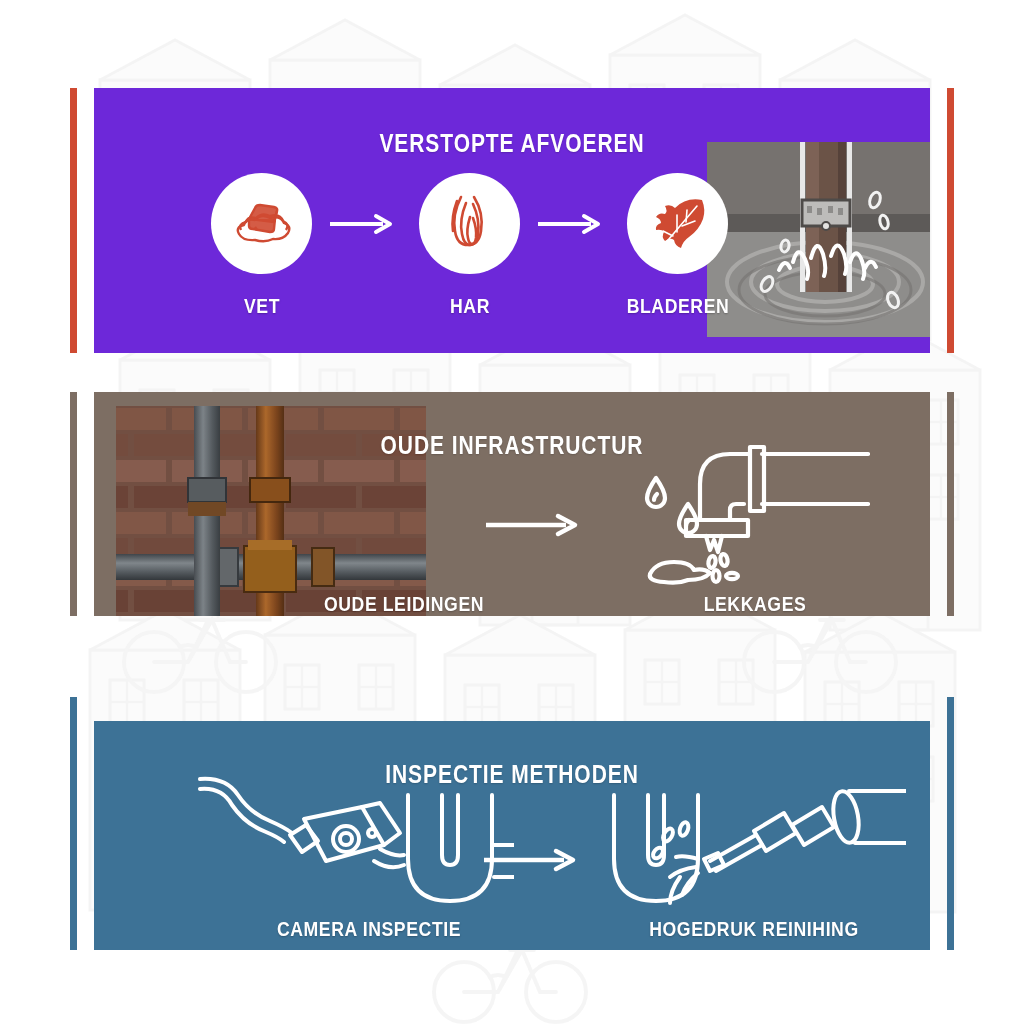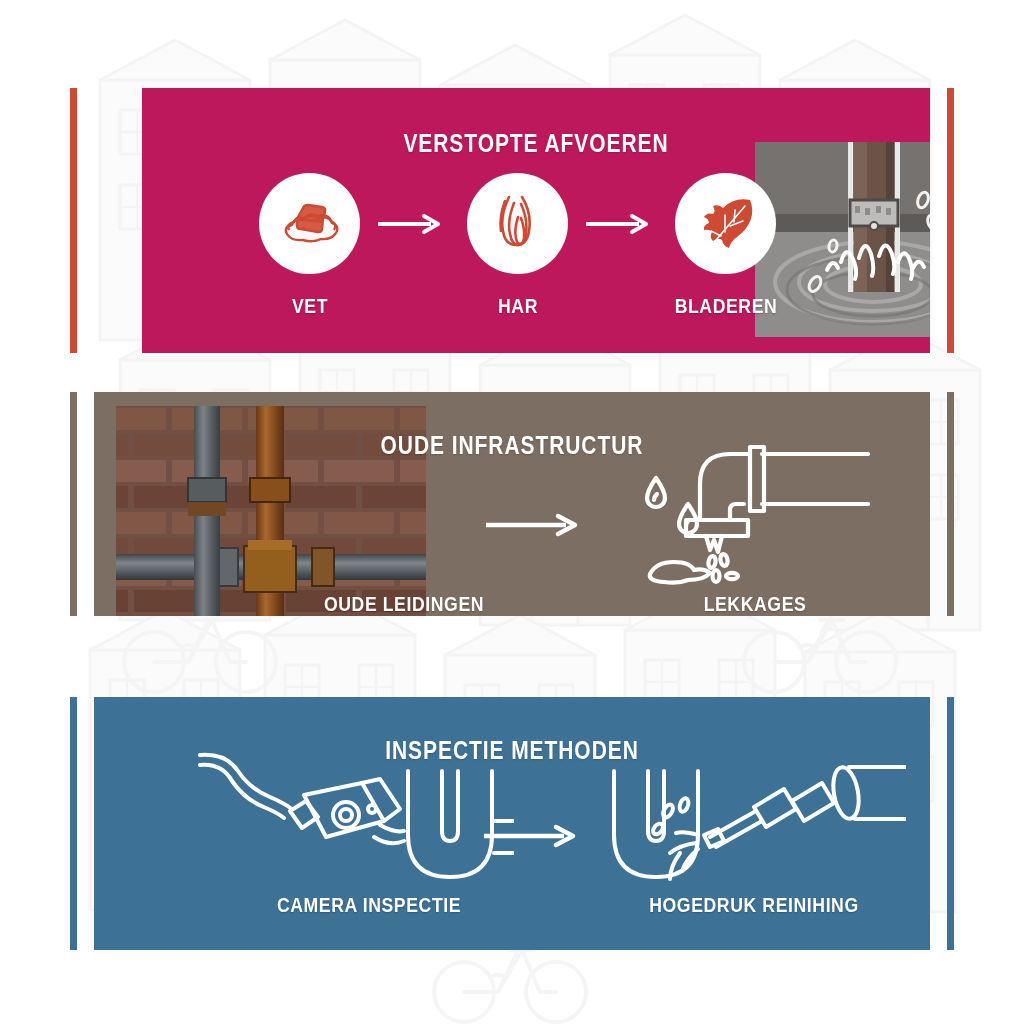--- a/index.html
+++ b/index.html
@@ -81,21 +81,21 @@
   #panel1 .panel-body{background:#cf4a32;}
   #panel1 .edge-bar{background:#cf4a32;}
 
   
   #panel2{top:392px;height:224px;}
   #panel2 .panel-body{background:#7d6e63;}
   #panel2 .edge-bar{background:#7d6e63;}
 
   
   #panel3{top:697px;height:253px;}
-  #panel3 .panel-body{background:#3d7296;}
+  #panel3 .panel-body{background:#3d7296;margin-top:24px;}
   #panel3 .edge-bar{background:#3d7296;}
 
   .photo{position:absolute;overflow:hidden;z-index:4;}
 </style>
 </head>
 <body>
 
 <svg id="watermark" viewBox="0 0 1024 1024" xmlns="http://www.w3.org/2000/svg" aria-hidden="true">
   <defs>
     <g id="wm-window">
@@ -144,21 +144,21 @@
     <use href="#wm-bike" x="740" y="600"></use>
     <use href="#wm-bike" x="430" y="930"></use>
   </g>
 </svg>
 
 <div id="infographic">
 
   <section class="panel" id="panel1">
     <div class="edge-bar left" style="background: rgb(207, 74, 50);"></div>
     <div class="edge-bar right" style="background: rgb(207, 74, 50);"></div>
-    <div class="panel-body" style="background: #be185d; margin-left: 48px;">
+    <div class="panel-body" style="background: #6d28d9;">
 
       <div class="photo" style="left:613px;top:54px;width:224px;height:195px;">
         <svg viewBox="0 0 224 195" width="224" height="195" xmlns="http://www.w3.org/2000/svg">
           <rect x="0" y="0" width="224" height="195" fill="#6f6d6a"></rect>
           <rect x="0" y="0" width="224" height="72" fill="#76726f"></rect>
           <rect x="0" y="72" width="224" height="18" fill="#5d5a58"></rect>
           <rect x="0" y="90" width="224" height="105" fill="#8e8d8b"></rect>
 
           <g fill="none" stroke="#a9a8a6" stroke-width="4">
             <ellipse cx="118" cy="140" rx="98" ry="40"></ellipse>

